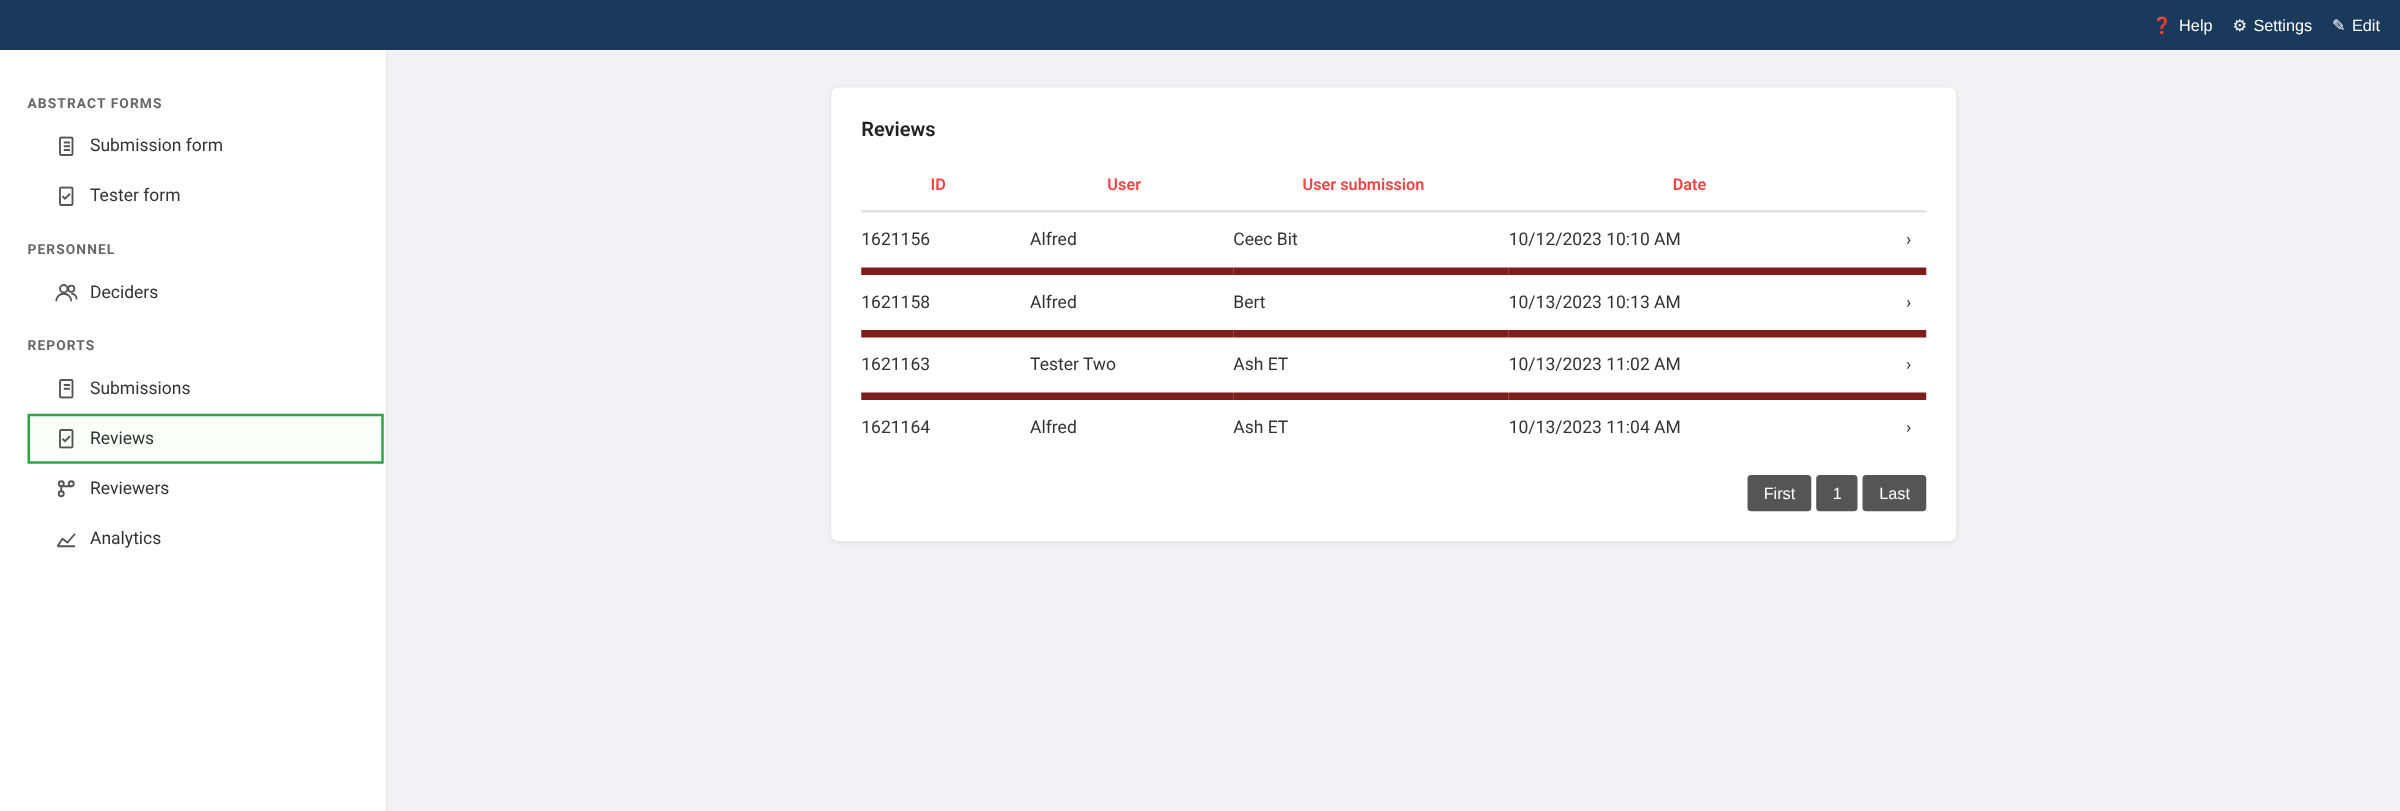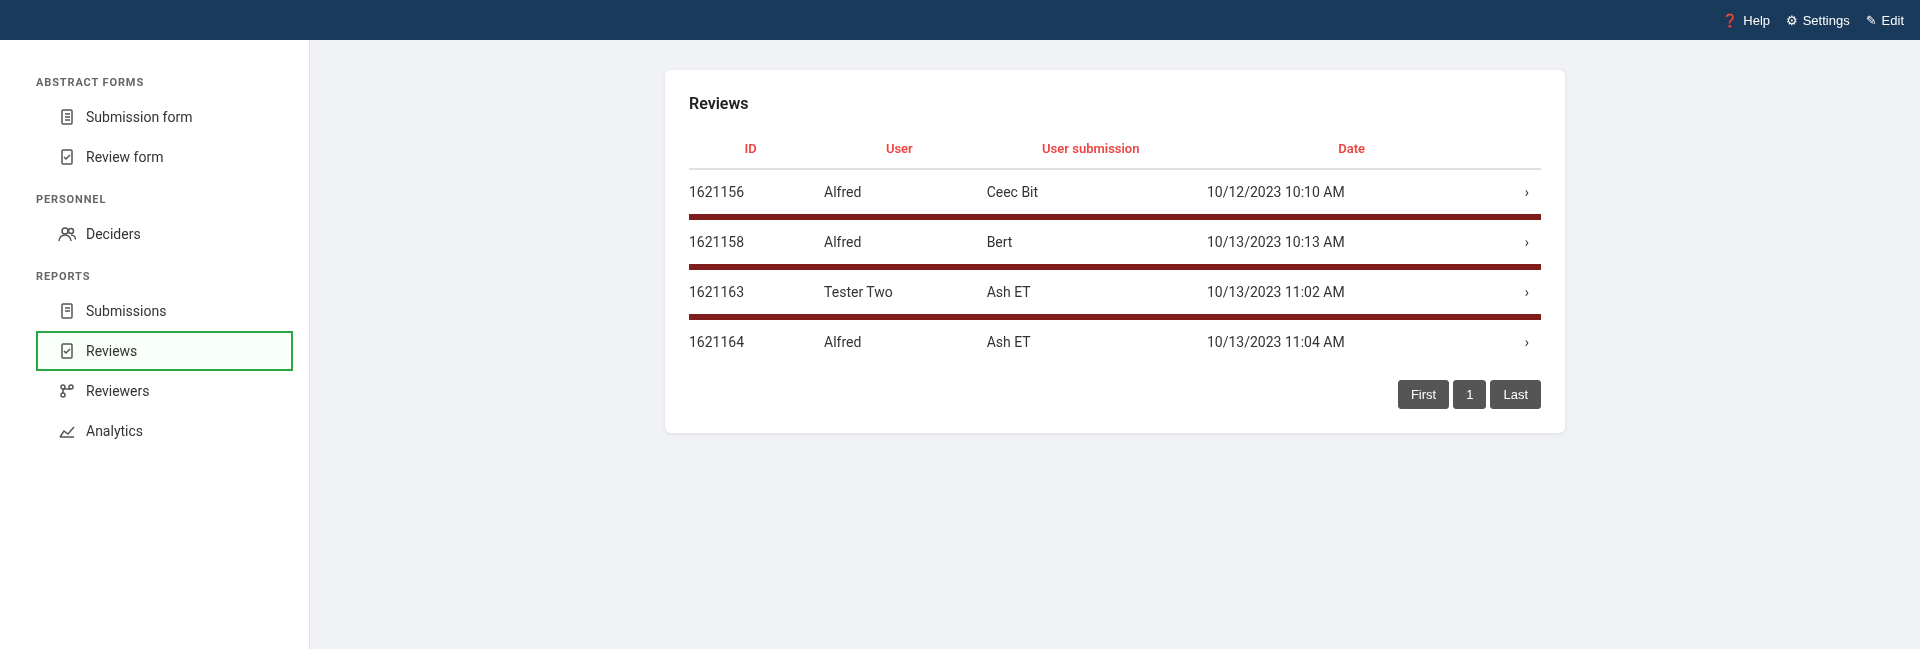--- a/index.html
+++ b/index.html
@@ -40,21 +40,21 @@
       display: flex;
       flex: 1;
       overflow: hidden;
     }
 
     
     .sidebar {
       width: 310px;
       background: #fff;
       border-right: 1px solid #e0e0e0;
-      padding: 20px 16px;
+      padding: 20px 2px;
       overflow-y: auto;
       flex-shrink: 0;
     }
     .sidebar-section-title {
       font-size: 11px;
       font-weight: 700;
       color: #666;
       letter-spacing: 0.08em;
       padding: 16px 20px 8px 20px;
       text-transform: uppercase;
@@ -193,21 +193,21 @@
       <span>Submission form</span>
     </div>
 
     <div class="sidebar-item">
       <span class="sidebar-icon">
         <svg width="16" height="16" viewBox="0 0 16 16" fill="none" stroke="#555" stroke-width="1.5">
           <rect x="3" y="1" width="10" height="14" rx="1"></rect>
           <polyline points="5,8 7,10 11,6"></polyline>
         </svg>
       </span>
-      <span>Review form</span>
+      <span>Tester form</span>
     </div>
 
     <div class="sidebar-section-title">PERSONNEL</div>
 
 
     <div class="sidebar-item">
       <span class="sidebar-icon">
         <svg width="18" height="16" viewBox="0 0 18 16" fill="none" stroke="#555" stroke-width="1.5">
           <circle cx="7" cy="5" r="3"></circle>
           <path d="M1 15c0-3.314 2.686-6 6-6s6 2.686 6 6"></path>

